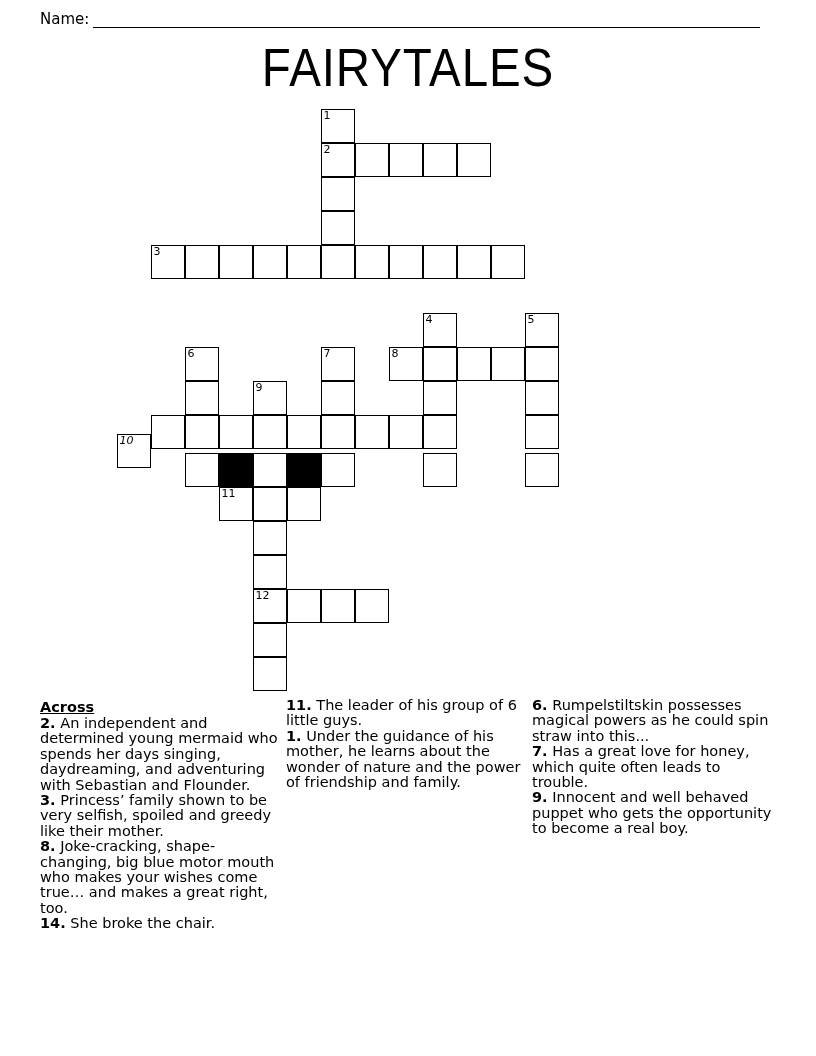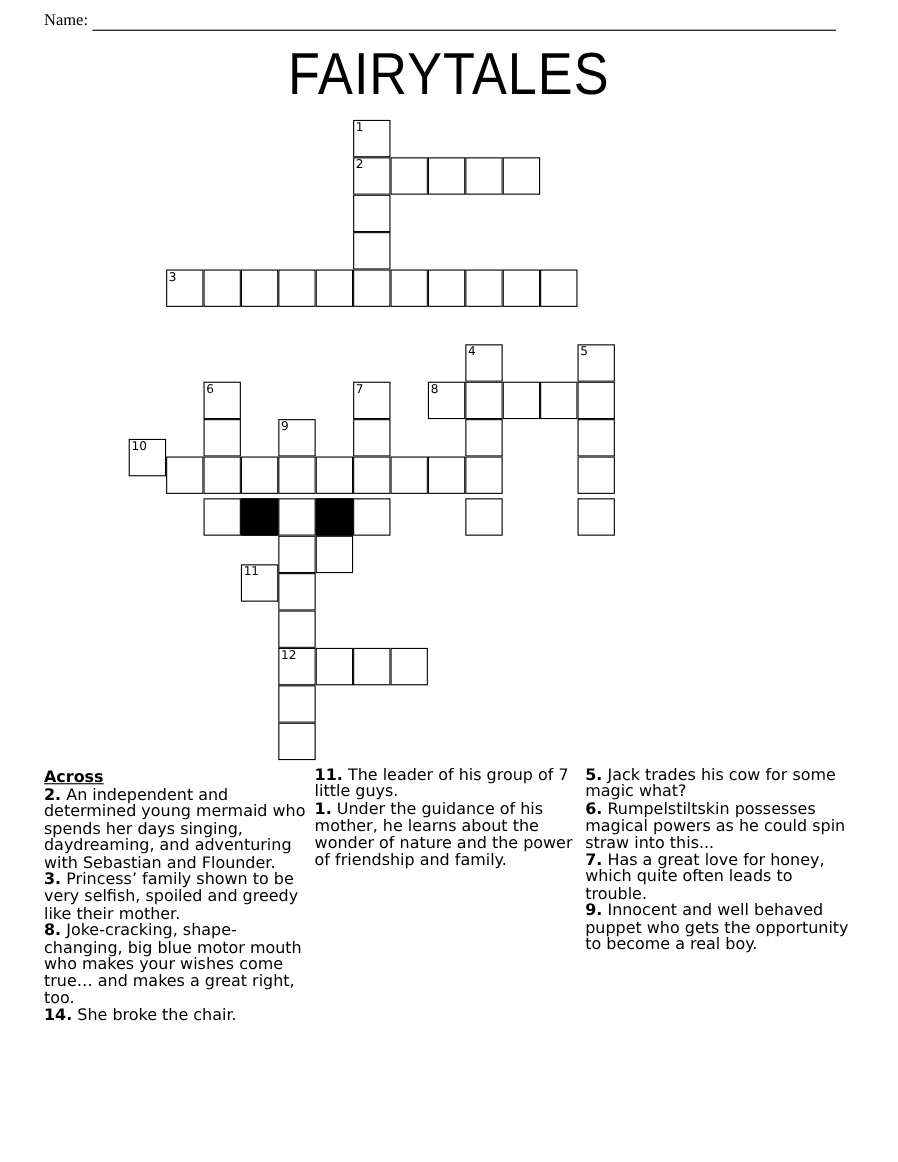--- a/index.html
+++ b/index.html
@@ -24,21 +24,20 @@
     width: 720px;
     height: 28px;
     display: flex;
     align-items: flex-end;
   }
   #name-label {
     font-size: 15px;
     line-height: 18px;
     white-space: nowrap;
     padding-right: 4px;
-    font-family: Liberation Serif, serif;
   }
   #name-blank {
     flex: 1 1 auto;
     border-bottom: 1px solid #000;
     height: 15px;
   }
 
   
   #puzzle-title {
     position: absolute;
@@ -171,39 +170,39 @@
     <div class="cell" style="left: 457px; top: 347px;"></div>
     <div class="cell" style="left: 491px; top: 347px;"></div>
     <div class="cell" style="left: 525px; top: 347px;"></div>
     <div class="cell" style="left: 185px; top: 381px;"></div>
     <div class="cell" style="left: 253px; top: 381px;">
       <span class="cellnum">9</span>
     </div>
     <div class="cell" style="left: 321px; top: 381px;"></div>
     <div class="cell" style="left: 423px; top: 381px;"></div>
     <div class="cell" style="left: 525px; top: 381px;"></div>
-    <div class="cell" style="left: 117px; top: 399px;">
+    <div class="cell" style="left: 117px; top: 434px; font-style: italic;">
       <span class="cellnum">10</span>
     </div>
     <div class="cell" style="left: 151px; top: 415px;"></div>
     <div class="cell" style="left: 185px; top: 415px;"></div>
     <div class="cell" style="left: 219px; top: 415px;"></div>
     <div class="cell" style="left: 253px; top: 415px;"></div>
     <div class="cell" style="left: 287px; top: 415px;"></div>
     <div class="cell" style="left: 321px; top: 415px;"></div>
     <div class="cell" style="left: 355px; top: 415px;"></div>
     <div class="cell" style="left: 389px; top: 415px;"></div>
     <div class="cell" style="left: 423px; top: 415px;"></div>
     <div class="cell" style="left: 525px; top: 415px;"></div>
     <div class="cell" style="left: 185px; top: 453px;"></div>
     <div class="cell" style="left: 253px; top: 453px;"></div>
     <div class="cell" style="left: 321px; top: 453px;"></div>
     <div class="cell" style="left: 423px; top: 453px;"></div>
     <div class="cell" style="left: 525px; top: 453px;"></div>
-    <div class="cell" style="left: 219px; top: 513px;">
+    <div class="cell" style="left: 219px; top: 487px;">
       <span class="cellnum">11</span>
     </div>
     <div class="cell" style="left: 253px; top: 487px;"></div>
     <div class="cell" style="left: 287px; top: 487px;"></div>
     <div class="cell" style="left: 253px; top: 521px;"></div>
     <div class="cell" style="left: 253px; top: 555px;"></div>
     <div class="cell" style="left: 253px; top: 589px;">
       <span class="cellnum">12</span>
     </div>
     <div class="cell" style="left: 287px; top: 589px;"></div>
@@ -217,22 +216,21 @@
 
 <div id="clues">
   <div class="clue-col" id="clue-col-1">
       <div class="clue-heading">Across</div>
       <div class="clue"><span class="num">2.</span><span> An independent and determined young mermaid who spends her days singing, daydreaming, and adventuring with Sebastian and Flounder.</span></div>
       <div class="clue"><span class="num">3.</span><span> Princess’ family shown to be very selfish, spoiled and greedy like their mother.</span></div>
       <div class="clue"><span class="num">8.</span><span> Joke-cracking, shape-changing, big blue motor mouth who makes your wishes come true… and makes a great right, too.</span></div>
       <div class="clue"><span class="num">14.</span><span> She broke the chair.</span></div>
     </div>
   <div class="clue-col" id="clue-col-2">
-      <div class="clue"><span class="num">11.</span><span> The leader of his group of 7 little guys.</span></div>
+      <div class="clue"><span class="num">11.</span><span> The leader of his group of 6 little guys.</span></div>
       <div class="clue"><span class="num">1.</span><span> Under the guidance of his mother, he learns about the wonder of nature and the power of friendship and family.</span></div>
     </div>
   <div class="clue-col" id="clue-col-3">
-      <div class="clue"><span class="num">5.</span><span> Jack trades his cow for some magic what?</span></div>
       <div class="clue"><span class="num">6.</span><span> Rumpelstiltskin possesses magical powers as he could spin straw into this...</span></div>
       <div class="clue"><span class="num">7.</span><span> Has a great love for honey, which quite often leads to trouble.</span></div>
       <div class="clue"><span class="num">9.</span><span> Innocent and well behaved puppet who gets the opportunity to become a real boy.</span></div>
     </div>
 </div>
 
 </body></html>

